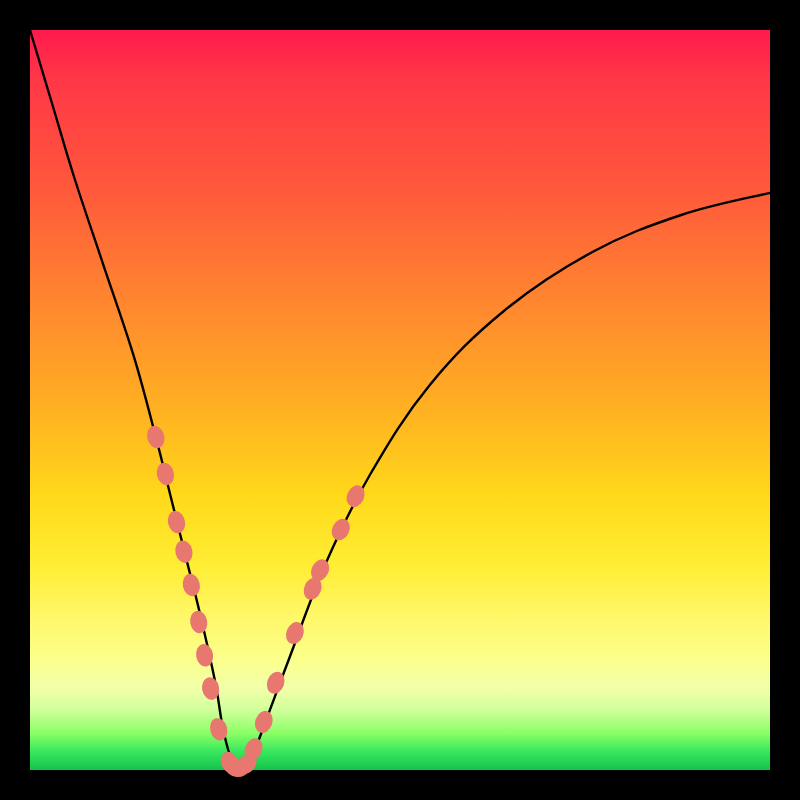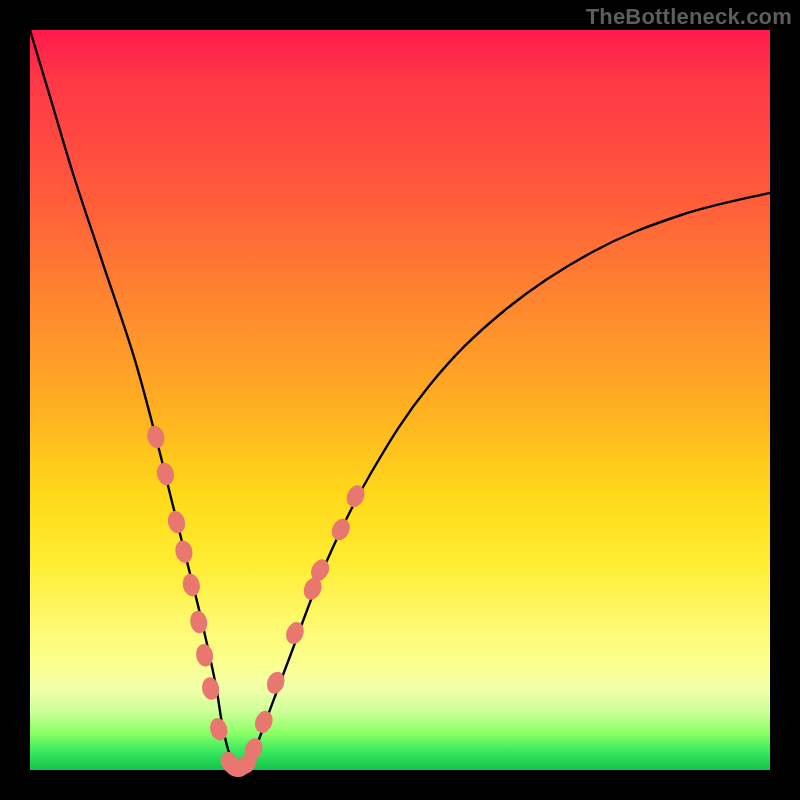--- a/index.html
+++ b/index.html
@@ -69,21 +69,20 @@
     stroke-linejoin: round;
   }
   .dots ellipse {
     fill: #e87770;
   }
 </style>
 </head>
 <body>
 
 <div class="frame">
-  <div class="watermark">TheBottleneck.com</div>
 
   <div class="plot">
     <svg class="curve" viewBox="0 0 740 740">
       <path id="curvePath" d="M 0.0 0.0 C 4.1 13.6, 14.1 46.9, 22.2 74.0 C 30.3 101.1, 34.9 118.2, 44.4 148.0 C 53.9 177.8, 63.1 204.2, 74.0 236.8 C 84.9 269.4, 94.1 294.4, 103.6 325.6 C 113.1 356.8, 119.0 381.2, 125.8 407.0 C 132.6 432.8, 135.2 444.5, 140.6 466.2 C 146.0 487.9, 150.0 503.7, 155.4 525.4 C 160.8 547.1, 164.8 561.5, 170.2 584.6 C 175.6 607.7, 180.9 630.9, 185.0 651.2 C 189.1 671.6, 189.7 682.0, 192.4 695.6 C 195.1 709.2, 197.1 717.1, 199.8 725.2 C 202.5 733.3, 203.1 740.0, 207.2 740.0 C 211.3 740.0, 216.6 734.7, 222.0 725.2 C 227.4 715.7, 230.0 705.8, 236.8 688.2 C 243.6 670.6, 248.1 657.5, 259.0 629.0 C 269.9 600.5, 281.1 566.7, 296.0 532.8 C 310.9 498.9, 321.4 476.6, 340.4 444.0 C 359.4 411.4, 375.2 385.0, 399.6 355.2 C 424.0 325.4, 443.8 305.6, 473.6 281.2 C 503.4 256.8, 529.8 239.6, 562.4 222.0 C 595.0 204.4, 618.6 195.9, 651.2 185.0 C 683.8 174.1, 723.7 166.9, 740.0 162.8"></path>
       <g class="dots" id="dotsGroup">
           <ellipse cx="125.8" cy="407.0" rx="11.3" ry="8.5" transform="rotate(75.4 125.8 407.0)"></ellipse>
           <ellipse cx="135.4" cy="444.0" rx="11.3" ry="8.5" transform="rotate(76.3 135.4 444.0)"></ellipse>
           <ellipse cx="146.5" cy="492.1" rx="11.3" ry="8.5" transform="rotate(76.6 146.5 492.1)"></ellipse>
           <ellipse cx="153.9" cy="521.7" rx="11.3" ry="8.5" transform="rotate(76.8 153.9 521.7)"></ellipse>
           <ellipse cx="161.3" cy="555.0" rx="11.3" ry="8.5" transform="rotate(78.1 161.3 555.0)"></ellipse>

